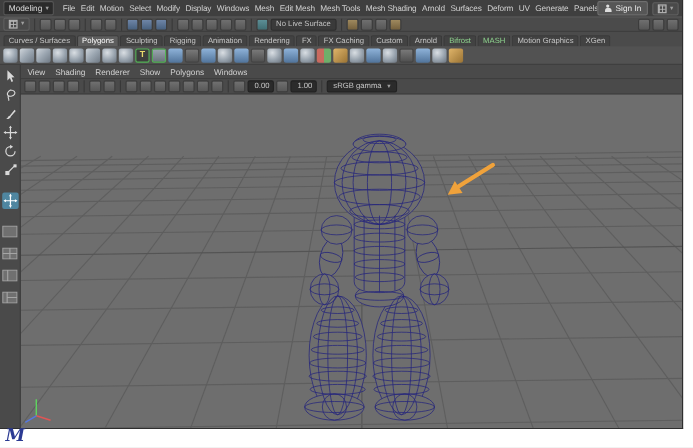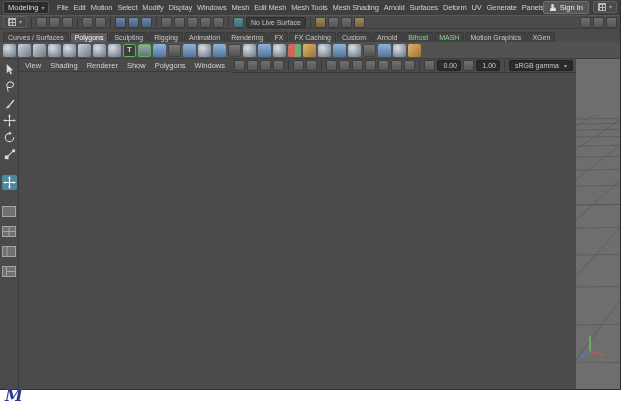--- a/index.html
+++ b/index.html
@@ -6,21 +6,21 @@
   body{margin:0;background:#fff}
   .page{position:relative;width:630px;height:407px;background:#ffffff;font-family:"Liberation Sans",sans-serif;overflow:hidden}
   .maya{position:absolute;left:0;top:0;width:621px;height:390px;background:#4b4b4b;overflow:hidden;border-right:1px solid #2e2e2e;border-bottom:1px solid #2e2e2e}
 
   
   .menubar{height:15px;background:#3f3f3f;display:flex;align-items:center;font-size:7.5px;color:#cfcfcf;padding:0 3px;white-space:nowrap}
   .ws{display:flex;align-items:center;gap:3px;background:#2b2b2b;border:1px solid #565656;border-radius:2px;padding:1px 4px;margin-right:5px;color:#ddd;flex-shrink:0}
   .dd-arrow{font-size:6px;color:#9f9f9f;line-height:1}
   .menus{display:flex;overflow:hidden;min-width:0}
   .menu-item{padding:0 2.5px;letter-spacing:-0.15px;flex-shrink:0}
-  .mb-right{margin-left:auto;display:flex;align-items:flex-start;gap:4px;flex-shrink:0}
+  .mb-right{margin-left:auto;display:flex;align-items:flex-end;gap:4px;flex-shrink:0}
   .signin{display:flex;align-items:center;gap:3px;background:#565656;border:1px solid #6e6e6e;border-radius:2px;padding:1px 5px;color:#ececec}
   .person-icon{width:8px;height:8px;position:relative;display:inline-block}
   .person-icon::before{content:"";position:absolute;left:2.5px;top:0;width:3px;height:3px;border-radius:50%;background:#ddd}
   .person-icon::after{content:"";position:absolute;left:1px;top:3.8px;width:6px;height:3.5px;border-radius:3px 3px 0 0;background:#ddd}
   .wsbox{display:flex;align-items:center;gap:3px;background:#4a4a4a;border:1px solid #5f5f5f;border-radius:2px;padding:1px 4px}
   .grid-glyph{width:8px;height:8px;border:1px solid #b8b8b8;background-image:linear-gradient(to right,#b8b8b8 1px,transparent 1px),linear-gradient(to bottom,#b8b8b8 1px,transparent 1px);background-size:3px 3px;display:inline-block}
 
   
   .statusline{height:14px;background:#4b4b4b;border-top:1px solid #595959;border-bottom:1px solid #3d3d3d;display:flex;align-items:center;padding:0 3px;gap:2px}
   .chip{width:11px;height:11px;border-radius:2px;background:linear-gradient(#707070,#565656);border:1px solid #3c3c3c;flex-shrink:0}
@@ -46,21 +46,21 @@
   .s-rg{background:linear-gradient(90deg,#c96a5f 50%,#6fae6a 50%)}
   .s-green-frame{border:1.5px solid #53b456;background:#3d3d3d;color:#e8d86a;font-size:8px;font-weight:bold;display:flex;align-items:center;justify-content:center;line-height:1}
   .s-green-frame2{border:1.5px solid #53b456;background:linear-gradient(#9aa5b0,#6b747e)}
 
   
   .main{display:flex;height:331px}
   .toolbox{width:19px;background:#4a4a4a;border-right:1px solid #3a3a3a;display:flex;flex-direction:column;align-items:center;padding-top:3px;gap:2px;flex-shrink:0}
   .tool{width:15px;height:15px;display:flex;align-items:center;justify-content:center;border-radius:2px}
   .tool.active{background:#4f86a0}
   .tbx-gap{height:9px}
-  .panel{flex:1;display:flex;min-width:0}
+  .panel{flex:1;display:flex;flex-direction:column;min-width:0}
   .panel-menubar{height:13px;background:#4a4a4a;border-bottom:1px solid #3d3d3d;display:flex;align-items:center;gap:9px;padding:0 6px;font-size:7.5px;color:#d2d2d2}
   .panel-toolbar{height:14px;background:#4a4a4a;border-bottom:1px solid #383838;display:flex;align-items:center;gap:2px;padding:0 3px}
   .pchip{width:11px;height:11px;border-radius:2px;background:linear-gradient(#717171,#575757);border:1px solid #3e3e3e;flex-shrink:0}
   .numfield{height:11px;min-width:24px;background:#2b2b2b;border:1px solid #222;border-radius:2px;color:#c8c8c8;font-size:7px;display:flex;align-items:center;justify-content:flex-end;padding:0 3px;flex-shrink:0}
   .vtdrop{height:11px;background:#2b2b2b;border:1px solid #222;border-radius:2px;color:#c8c8c8;font-size:7px;display:flex;align-items:center;gap:5px;padding:0 5px;flex-shrink:0}
 
   
   .viewport{flex:1;position:relative;background:#6e6e6e;overflow:hidden}
   .viewport > svg{position:absolute;left:0;top:0}
   .persp-label{position:absolute;left:0;right:0;bottom:0;text-align:center;font-size:8px;color:#2d2d2d}

